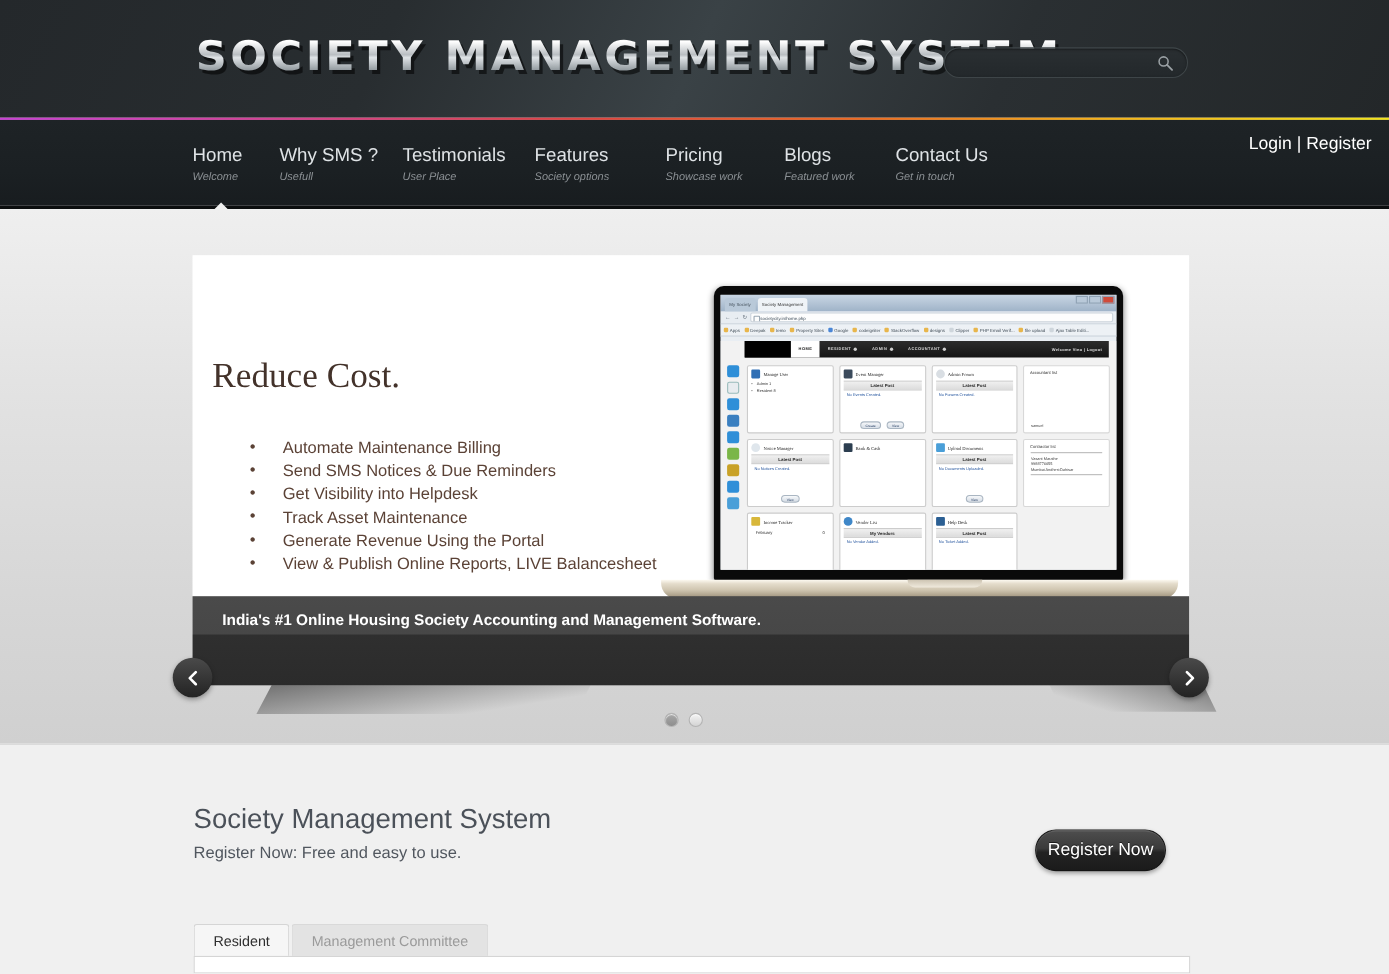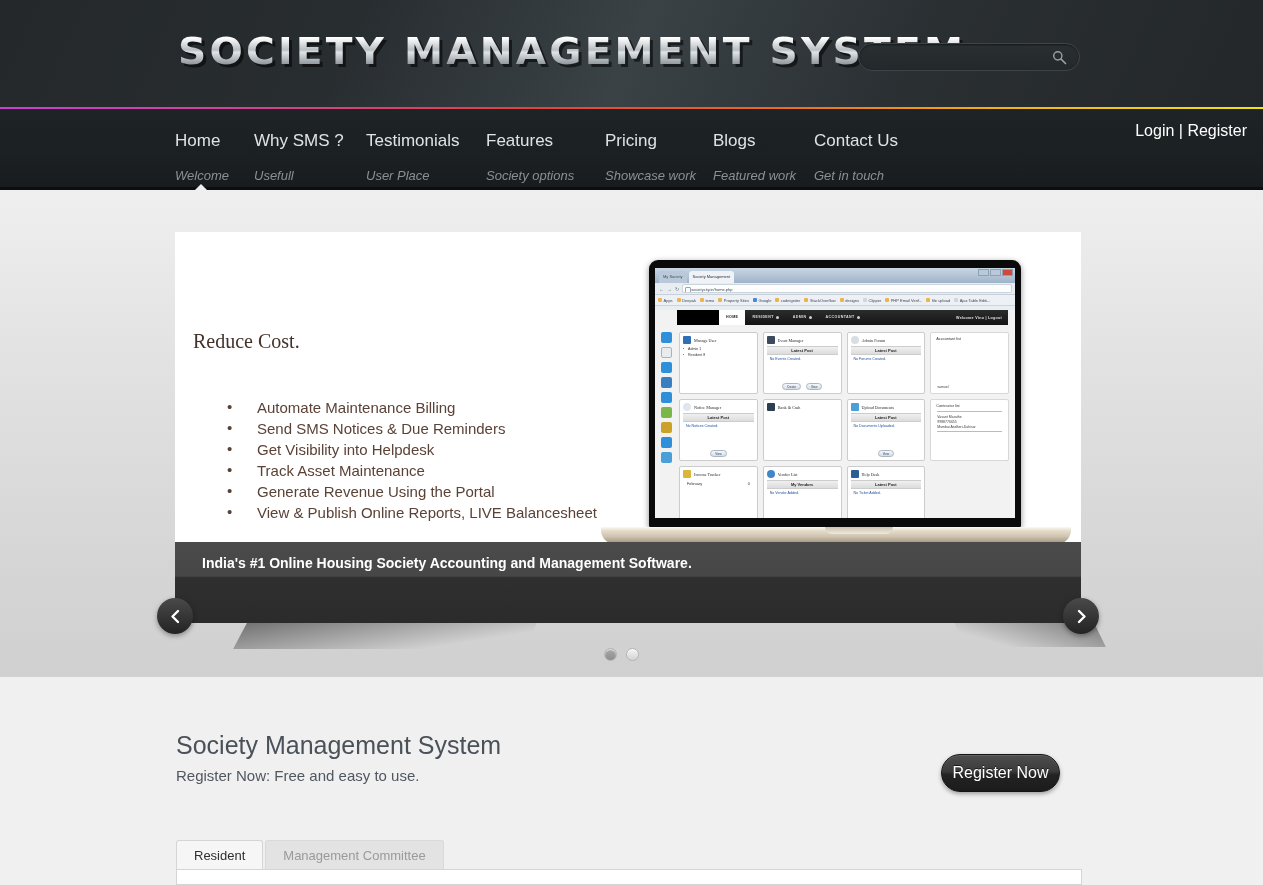--- a/index.html
+++ b/index.html
@@ -63,22 +63,22 @@
     background: linear-gradient(180deg,#1e2326 0%,#1b2023 60%,#181c1f 100%);
     border-bottom: 3px solid #0b0d0e;
   }
   .nav-item {
     position: absolute; top: 22px; cursor: pointer;
   }
   .nav-main {
     font-size: 17px; color: #dfe3e6; white-space: nowrap; line-height: 20px;
   }
   .nav-sub {
-    font-size: 13px; color: #8b9094; font-style: italic;
-    white-space: nowrap; margin-top: 17px;
+    font-size: 10px; color: #8b9094; font-style: italic;
+    white-space: nowrap; margin-top: 5px;
   }
   .nav-pointer {
     position: absolute; left: 190px; top: 184px;
     width: 0; height: 0;
     border-left: 11px solid transparent;
     border-right: 11px solid transparent;
     border-bottom: 11px solid #efefef;
   }
   .auth-links {
     position: absolute; right: 16px; top: 122px;
@@ -90,21 +90,21 @@
     position: absolute; top: 190px; left: 0; width: 1263px; height: 486px;
     background: linear-gradient(180deg,#efefef 0%,#e2e2e2 35%,#d6d6d6 75%,#d0d0d0 100%);
   }
   .slide-card {
     position: absolute; left: 175px; top: 42px;
     width: 906px; height: 385px; background: #ffffff;
   }
   .slide-heading {
     position: absolute; left: 18px; top: 92px;
     font-family: "Liberation Serif", serif;
-    font-size: 20px; color: #43322a; line-height: 34px; white-space: nowrap;
+    font-size: 32px; color: #43322a; line-height: 34px; white-space: nowrap;
   }
   .slide-bullets {
     position: absolute; left: 52px; top: 165px;
     list-style: none;
   }
   .slide-bullets li {
     font-size: 15px; color: #5b4236; line-height: 21px;
     margin-bottom: 0px; position: relative; padding-left: 30px;
     white-space: nowrap;
   }

